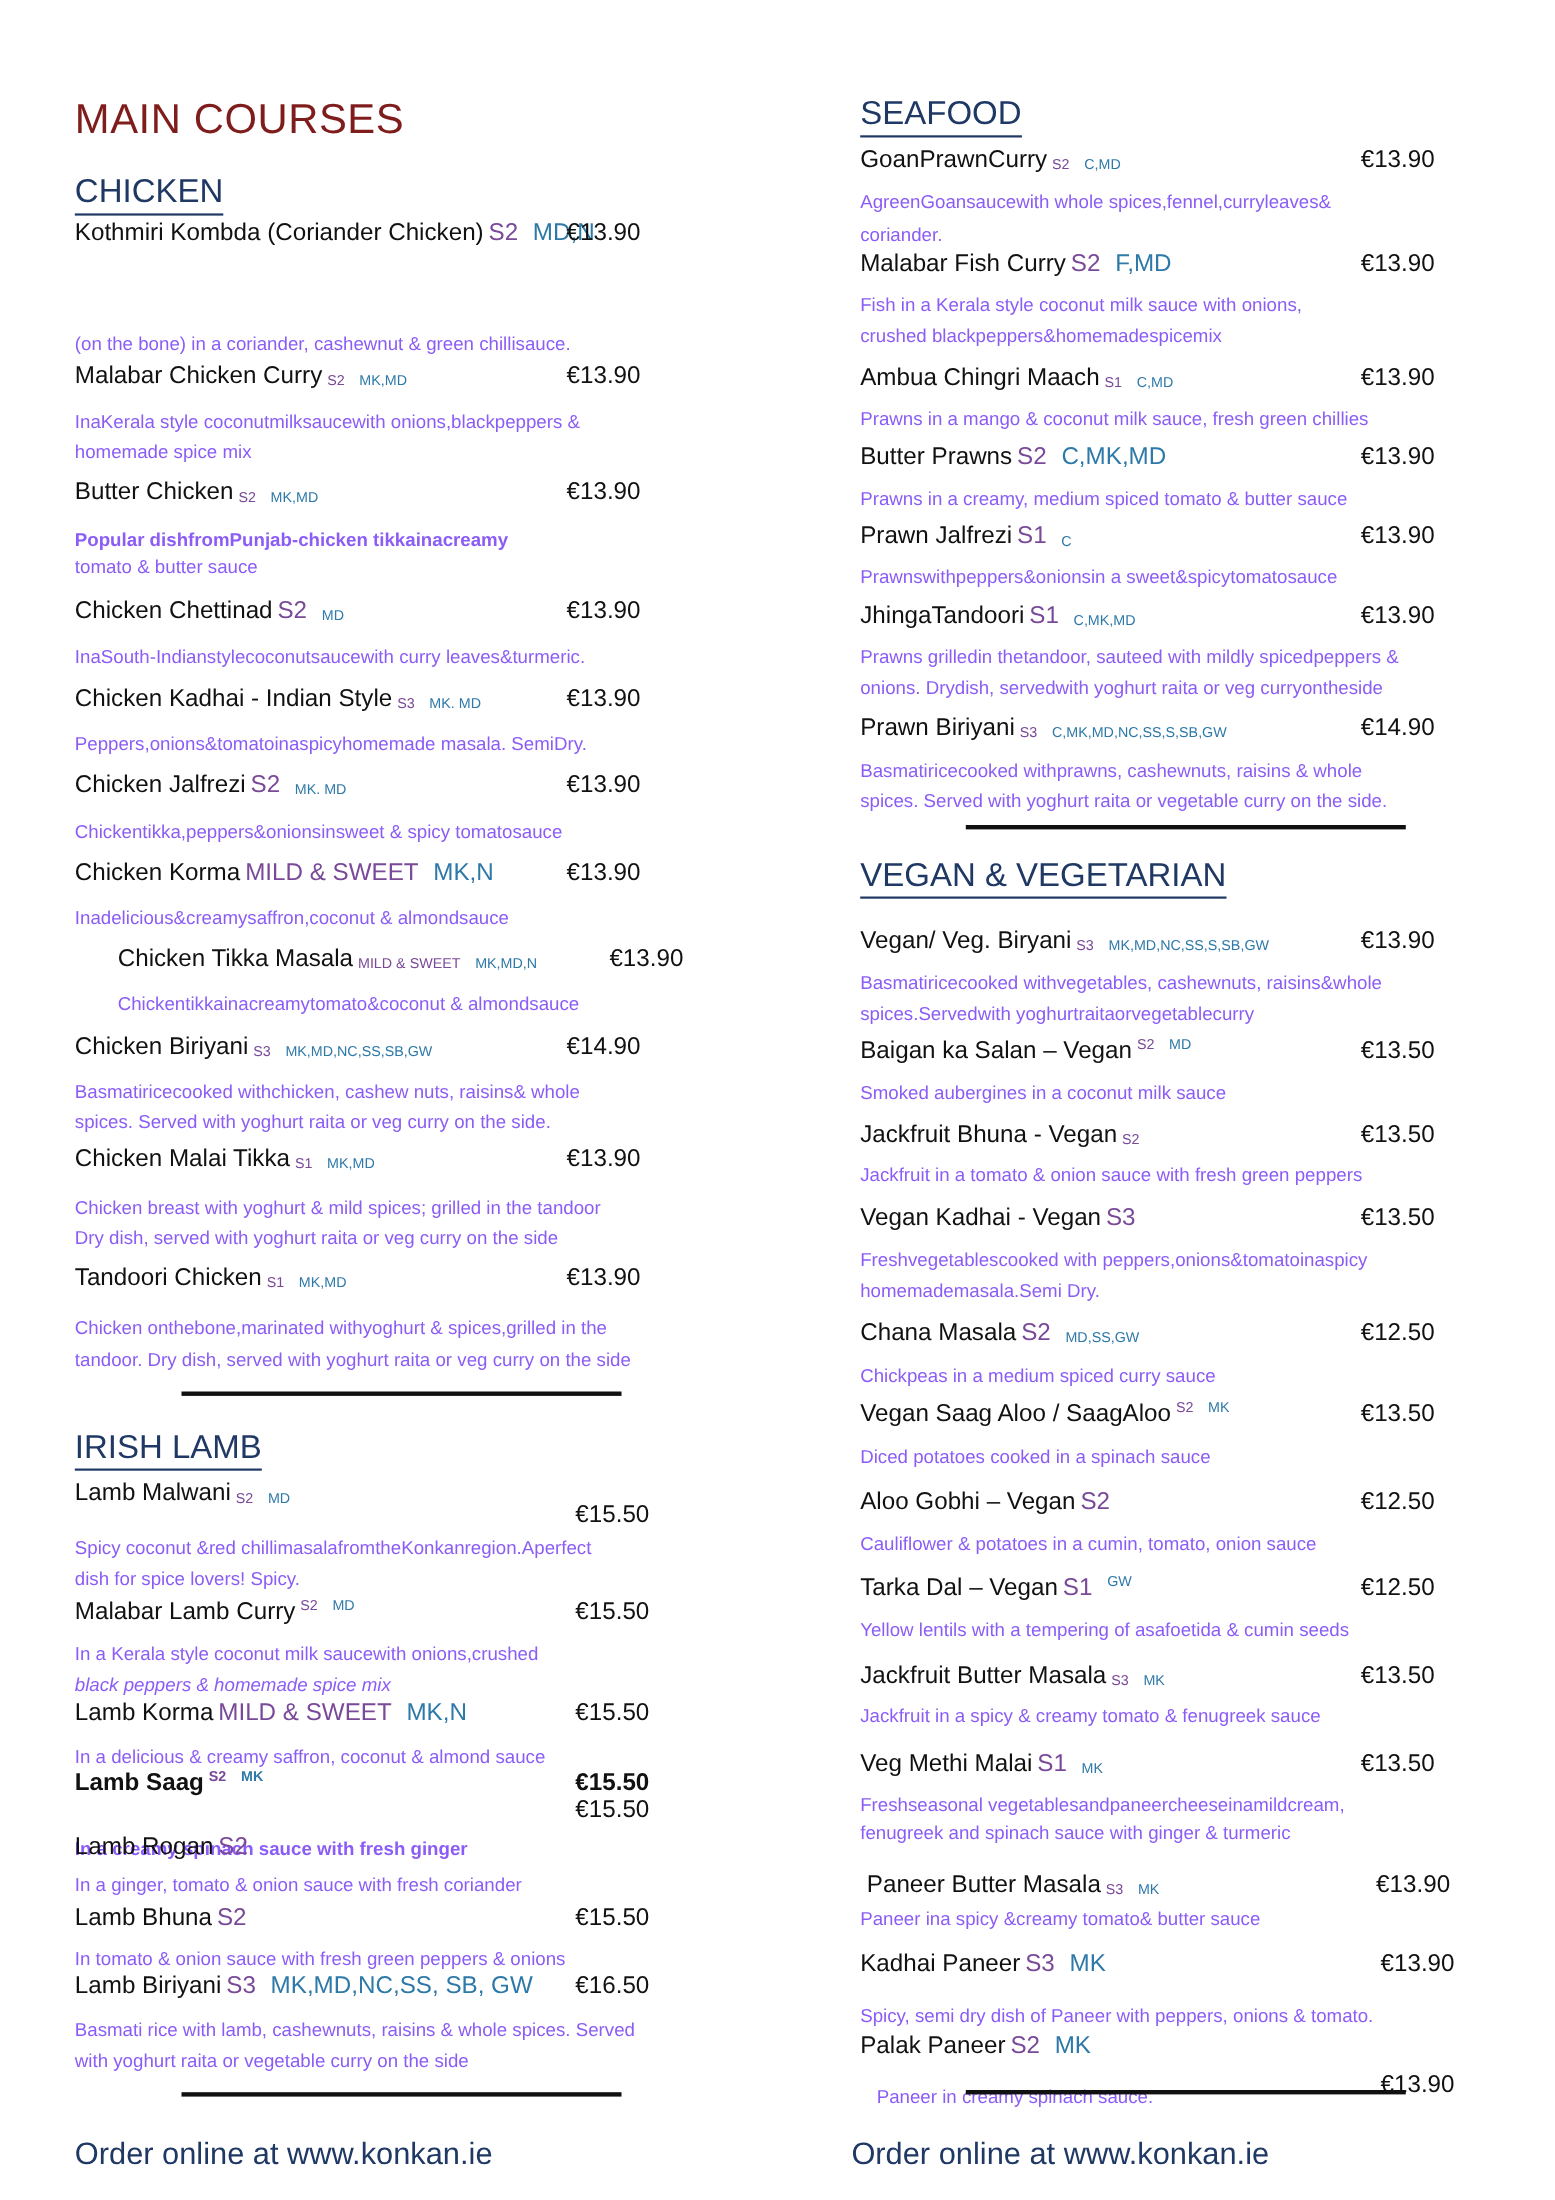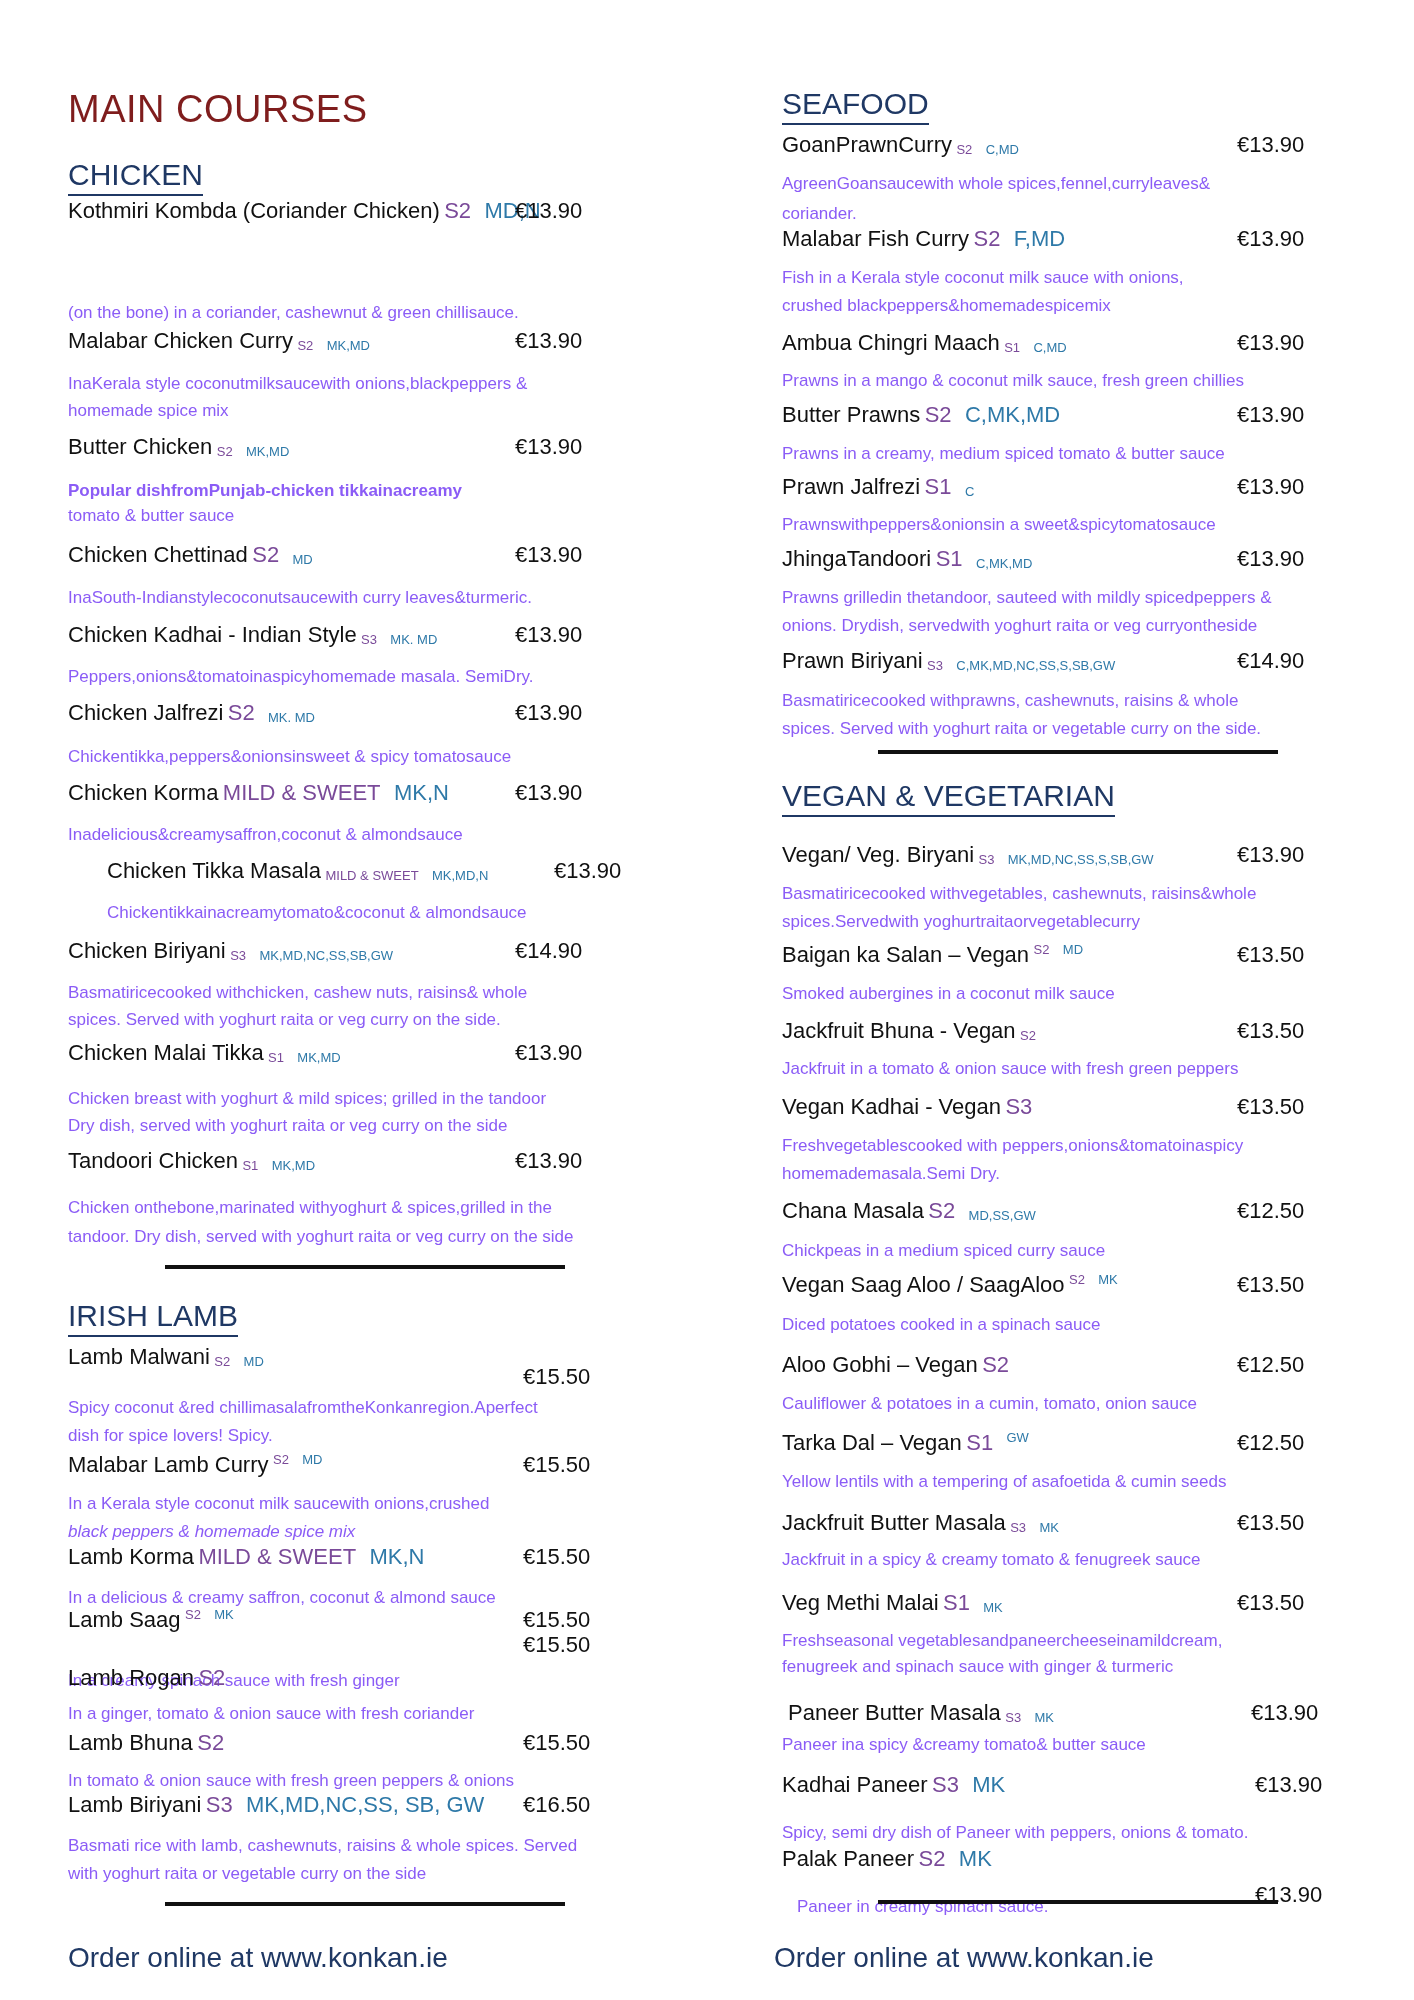--- a/index.html
+++ b/index.html
@@ -91,21 +91,21 @@
       </div>
       <div class="item" style="top: 1452px;">
         <div class="item-head"><span class="item-name">Malabar Lamb Curry</span> <span class="tag-spice tag-sup">S2</span>&nbsp;&nbsp;&nbsp;<span class="tag-allergen tag-sup">MD</span><span class="price" style="left: 455px; top: 0px;">€15.50</span></div>
         <div class="desc" style="position: absolute; left: 0px; top: 38px;">In a Kerala style coconut milk saucewith onions,crushed</div>
         <div class="desc" style="position: absolute; left: 0px; top: 66px; font-style: italic;">black peppers &amp; homemade spice mix</div>
       </div>
       <div class="item" style="top: 1544px;">
         <div class="item-head"><span class="item-name">Lamb Korma</span> <span class="tag-spice tag-large">MILD &amp; SWEET</span>&nbsp;&nbsp;&nbsp;<span class="tag-allergen tag-large">MK,N</span><span class="price" style="left: 455px; top: 0px;">€15.50</span></div>
         <div class="desc" style="position: absolute; left: 0px; top: 40px;">In a delicious &amp; creamy saffron, coconut &amp; almond sauce</div>
       </div>
-      <div class="item" style="top: 1607px;">
+      <div class="item" style="top: 1607px; font-weight: bold;">
         <div class="item-head"><span class="item-name">Lamb Saag</span> <span class="tag-spice tag-sup">S2</span>&nbsp;&nbsp;&nbsp;<span class="tag-allergen tag-sup">MK</span><span class="price" style="left: 455px; top: 0px;">€15.50</span></div>
         <div class="desc" style="position: absolute; left: 0px; top: 44px; margin-top: 16px;">In a creamy spinach sauce with fresh ginger</div>
       </div>
       <div class="item" style="top: 1665px;">
         <div class="item-head"><span class="item-name">Lamb Rogan</span> <span class="tag-spice tag-large">S2</span>&nbsp;&nbsp;&nbsp;<span class="tag-allergen tag-large"></span><span class="price" style="left: 455px; top: -33px;">€15.50</span></div>
         <div class="desc" style="position: absolute; left: 0px; top: 35px;">In a ginger, tomato &amp; onion sauce with fresh coriander</div>
       </div>
       <div class="item" style="top: 1730px;">
         <div class="item-head"><span class="item-name">Lamb Bhuna</span> <span class="tag-spice tag-large">S2</span>&nbsp;&nbsp;&nbsp;<span class="tag-allergen tag-large"></span><span class="price" style="left: 455px; top: 0px;">€15.50</span></div>
         <div class="desc" style="position: absolute; left: 0px; top: 37px;">In tomato &amp; onion sauce with fresh green peppers &amp; onions</div>

